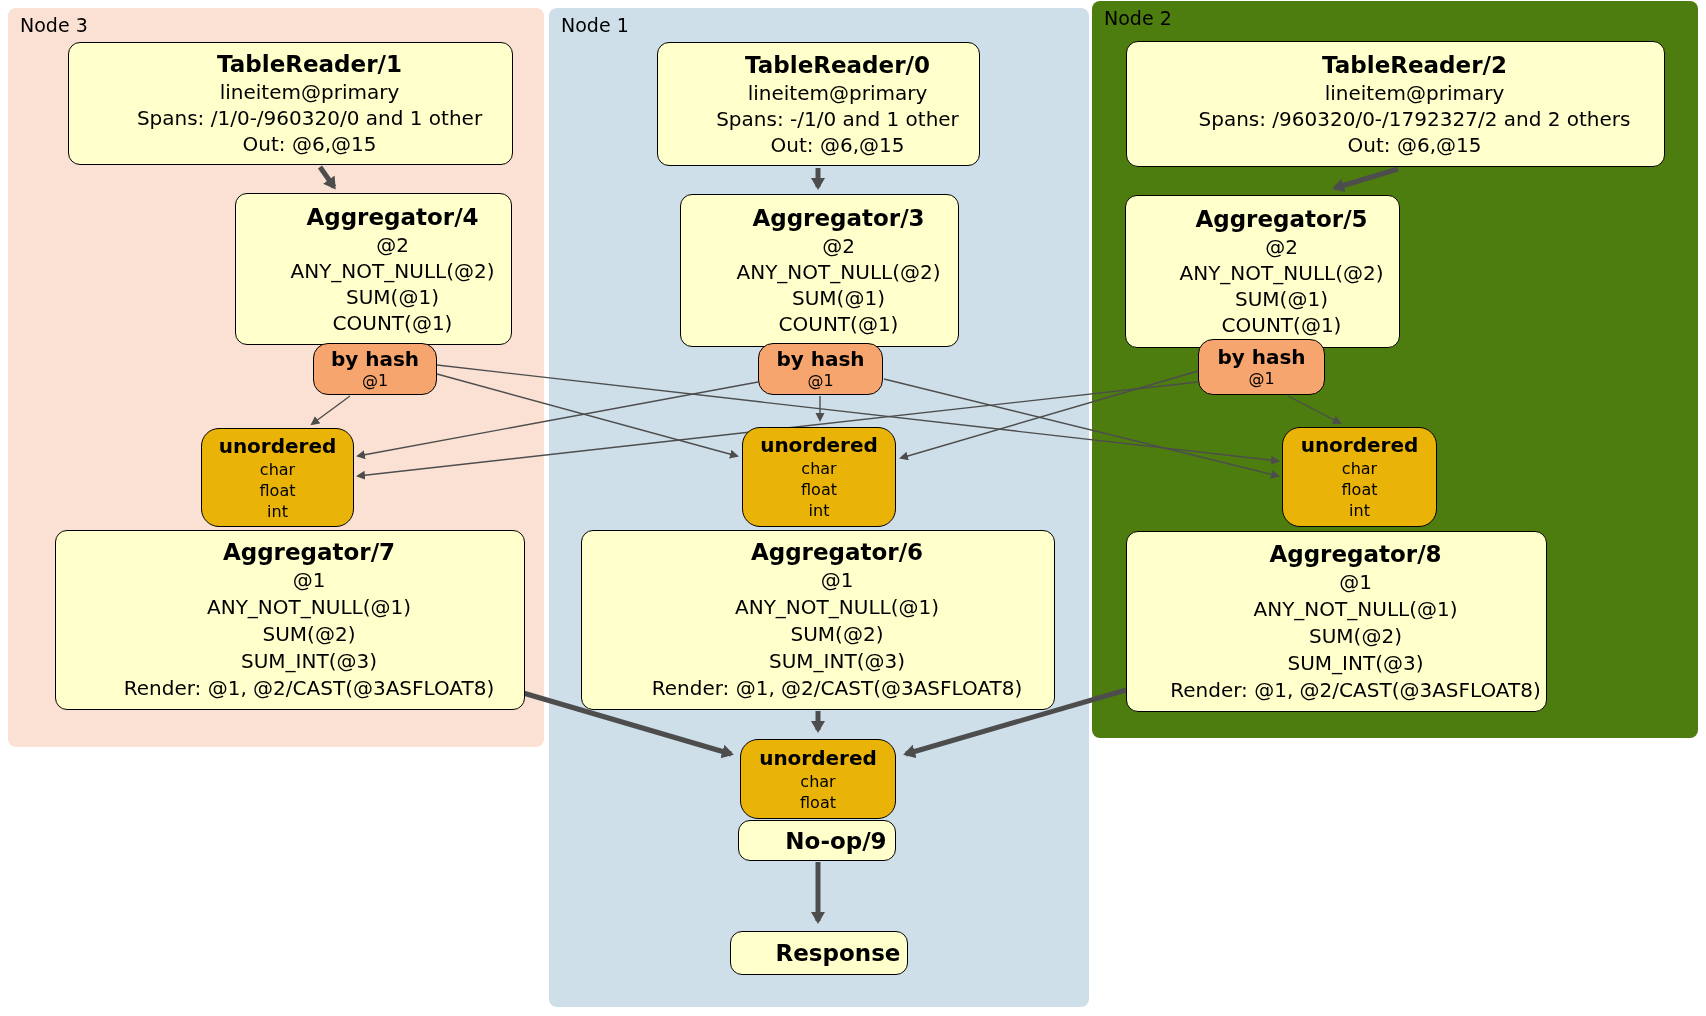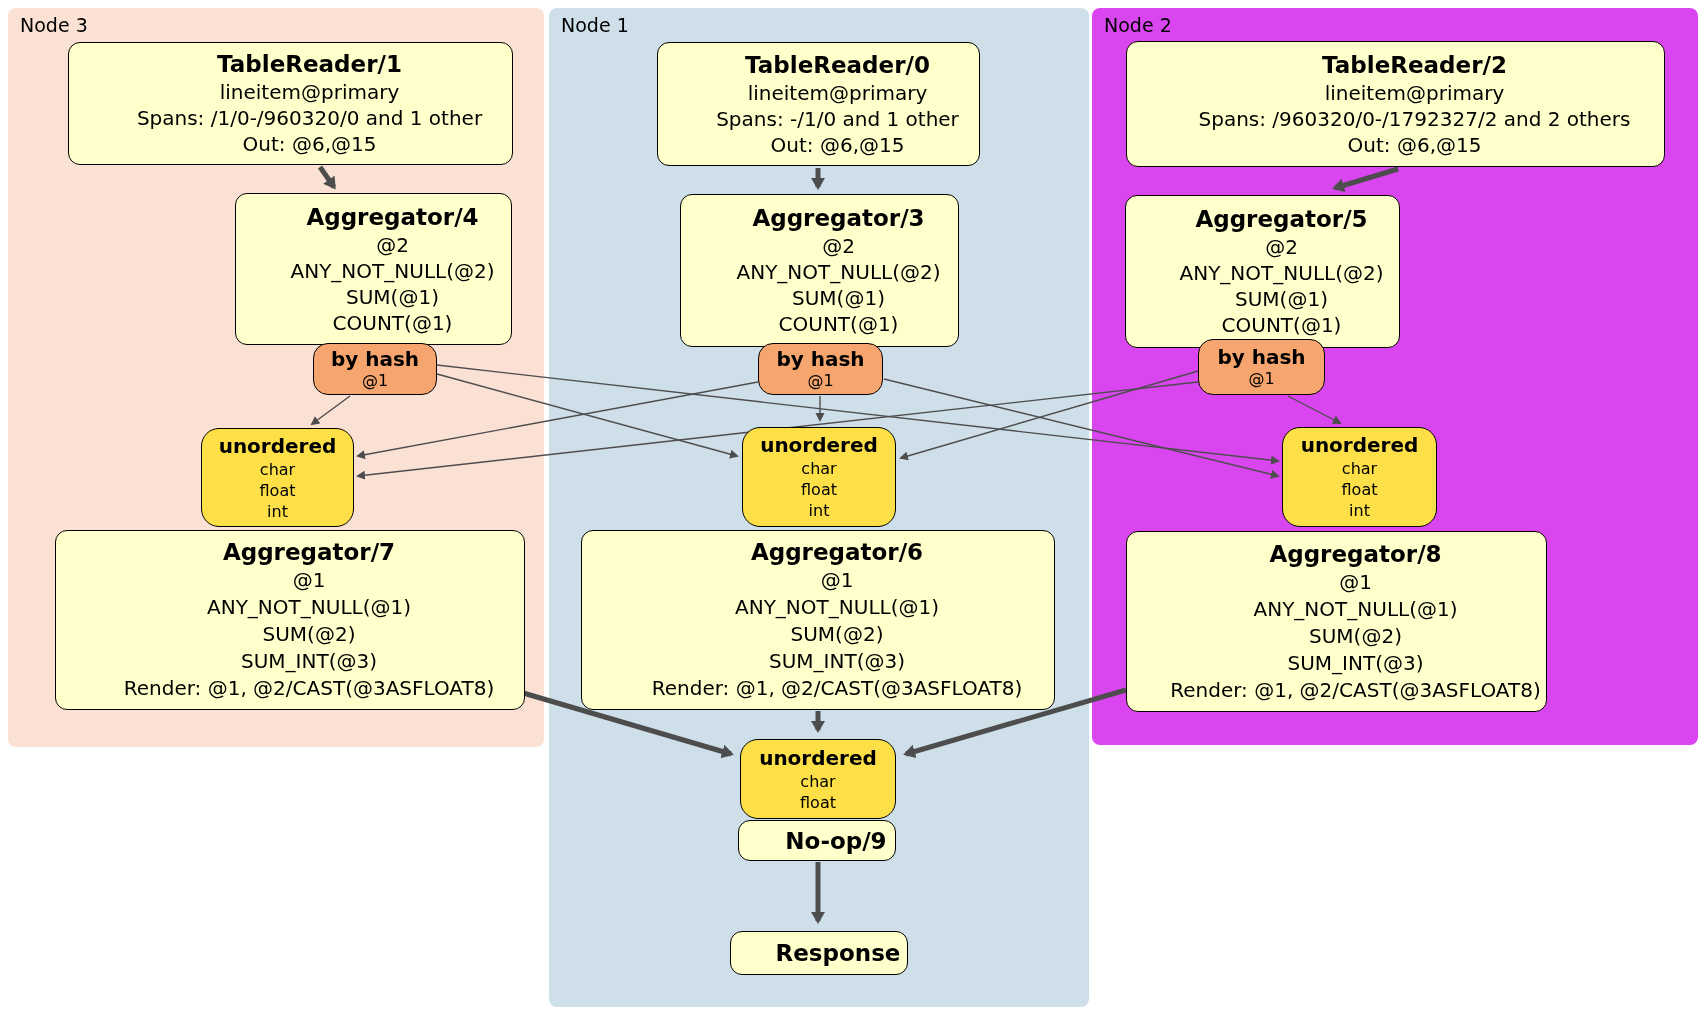--- a/index.html
+++ b/index.html
@@ -4,21 +4,21 @@
 <style>
   html,body { margin:0; padding:0; background:#ffffff; }
   #canvas {
     position:relative; width:1706px; height:1016px;
     font-family:"DejaVu Sans","Liberation Sans",sans-serif;
     color:#000; overflow:hidden; background:#ffffff;
   }
   .region { position:absolute; border-radius:8px; z-index:0; }
   #region-node3 { left:8px;   top:8px; width:536px; height:739px; background:#fbe1d3; }
   #region-node1 { left:549px; top:8px; width:540px; height:999px; background:#cfdfea; }
-  #region-node2 { left:1092px;top:8px; width:606px; height:737px; background:#d946ef; }
+  #region-node2 { left:1092px;top:1px; width:606px; height:737px; background:#4d7c0f; }
   .region-label { position:absolute; top:6px; left:12px; font-size:19px; }
 
   #edges { position:absolute; left:0; top:0; z-index:1; }
 
   .box {
     position:absolute; background:#ffffcc; border:1.6px solid #000;
     border-radius:12px; display:flex; flex-direction:column;
     justify-content:center; align-items:center; text-align:center;
     z-index:2; box-sizing:border-box;padding-left:38px;
   }
@@ -45,21 +45,21 @@
     justify-content:center; align-items:center; text-align:center; z-index:3;
     box-sizing:border-box;
   }
   .router .title { font-weight:bold; font-size:20px; line-height:23px; }
   .router .line  { font-size:16px;  line-height:19px; }
   #router-l { left:313px;  top:343px; width:124px; height:52px; }
   #router-m { left:758px;  top:343px; width:125px; height:52px; }
   #router-r { left:1198px; top:339px; width:127px; height:56px; }
 
   .sync {
-    position:absolute; background:#fde047; border:1.6px solid #000;
+    position:absolute; background:#eab308; border:1.6px solid #000;
     border-radius:18px; display:flex; flex-direction:column;
     justify-content:center; align-items:center; text-align:center; z-index:3;
     box-sizing:border-box;
   }
   .sync .title { font-weight:bold; font-size:20px; line-height:25px; }
   .sync .line  { font-size:16px; line-height:21px; }
   #sync-l { left:201px;  top:428px; width:153px; height:99px;  }
   #sync-m { left:742px;  top:427px; width:154px; height:100px; }
   #sync-r { left:1282px; top:427px; width:155px; height:100px; }
   #sync-b { left:740px;  top:739px; width:156px; height:80px;  }

